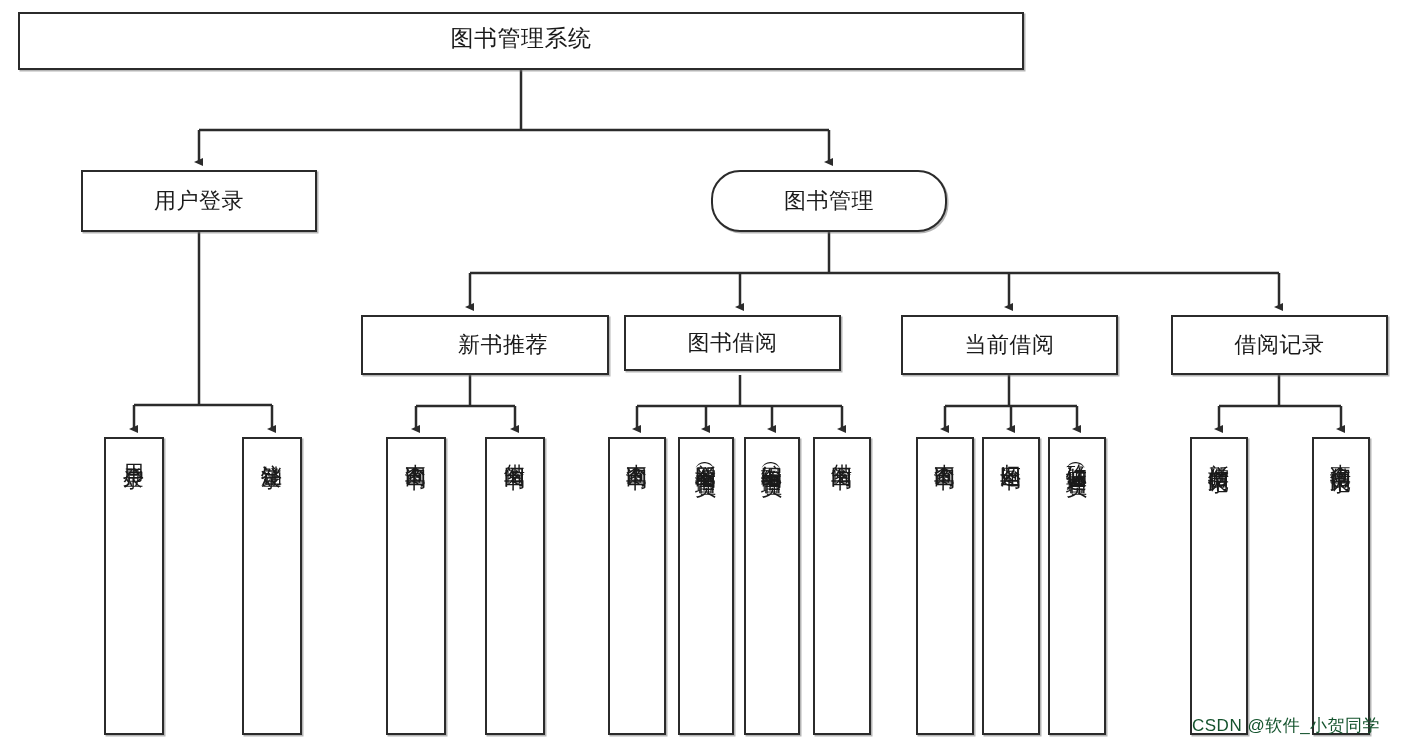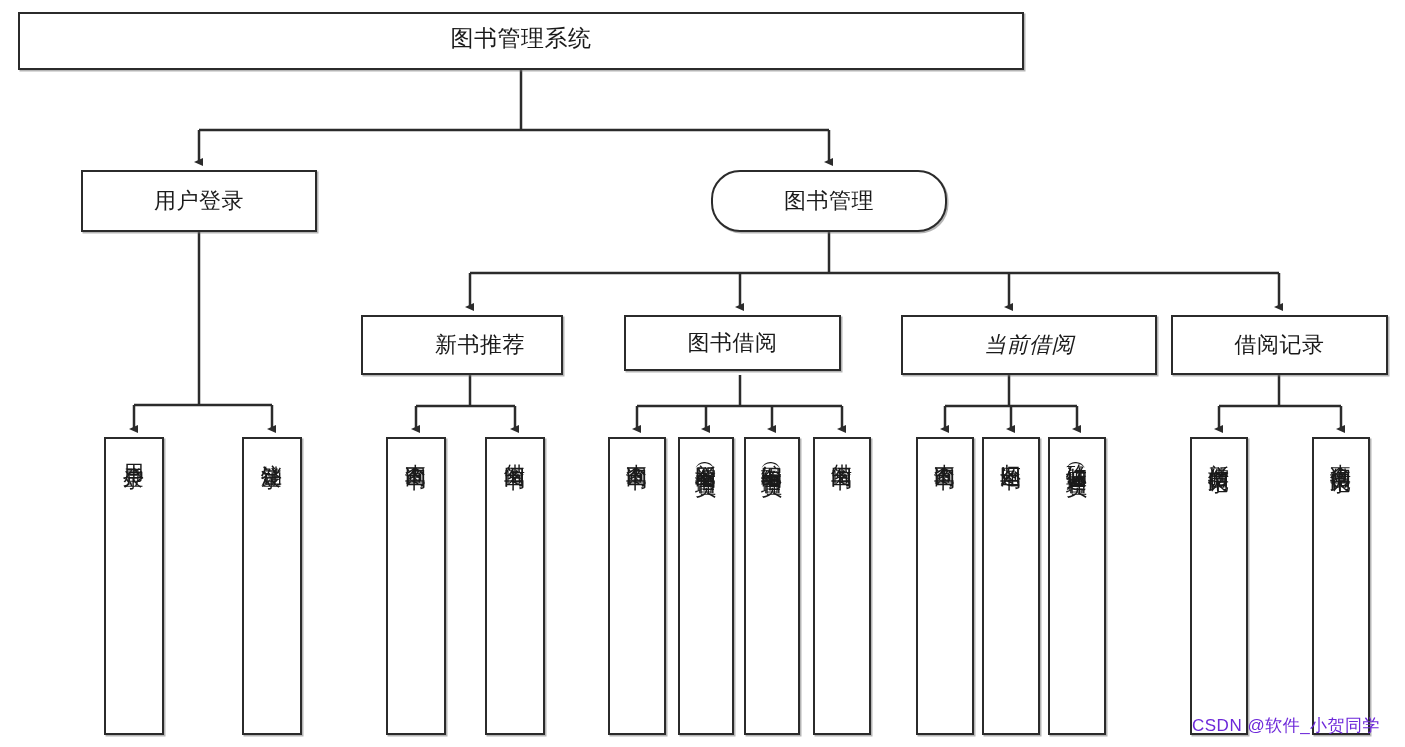--- a/index.html
+++ b/index.html
@@ -58,21 +58,21 @@
     font-size: 21px;
     letter-spacing: 2px;
     line-height: 1;
   }
   .node.root .node-label { font-size: 23px; }
   .watermark {
     position: absolute;
     left: 1192px;
     top: 714px;
     font-size: 17px;
-    color: #6d28d9;
+    color: #14532d;
     white-space: nowrap;
     letter-spacing: 0.5px;
   }
 </style>
 </head>
 <body>
 
 <div id="diagram-root">
 
   <svg class="edges" viewBox="0 0 1405 747" xmlns="http://www.w3.org/2000/svg">
@@ -135,29 +135,29 @@
   </div>
 
   <div class="node horizontal" style="left:81px; top:170px; width:236px; height:62px;">
     <span class="node-label">用户登录</span>
   </div>
 
   <div class="node horizontal" style="left:711px; top:170px; width:236px; height:62px;border-radius:29px;">
     <span class="node-label">图书管理</span>
   </div>
 
-  <div class="node horizontal" style="left:361px; top:315px; width:202px; height:60px;padding-left:36px;">
+  <div class="node horizontal" style="left:361px; top:315px; width:248px; height:60px;padding-left:36px;">
     <span class="node-label">新书推荐</span>
   </div>
 
   <div class="node horizontal" style="left:624px; top:315px; width:217px; height:56px;">
     <span class="node-label">图书借阅</span>
   </div>
 
-  <div class="node horizontal" style="left:901px; top:315px; width:256px; height:60px;font-style:italic;">
+  <div class="node horizontal" style="left:901px; top:315px; width:217px; height:60px;">
     <span class="node-label">当前借阅</span>
   </div>
 
   <div class="node horizontal" style="left:1171px; top:315px; width:217px; height:60px;">
     <span class="node-label">借阅记录</span>
   </div>
 
   <div class="node vertical" style="left:104px; top:437px; width:60px; height:298px;">
     <span class="node-label">用户登录</span>
   </div>

